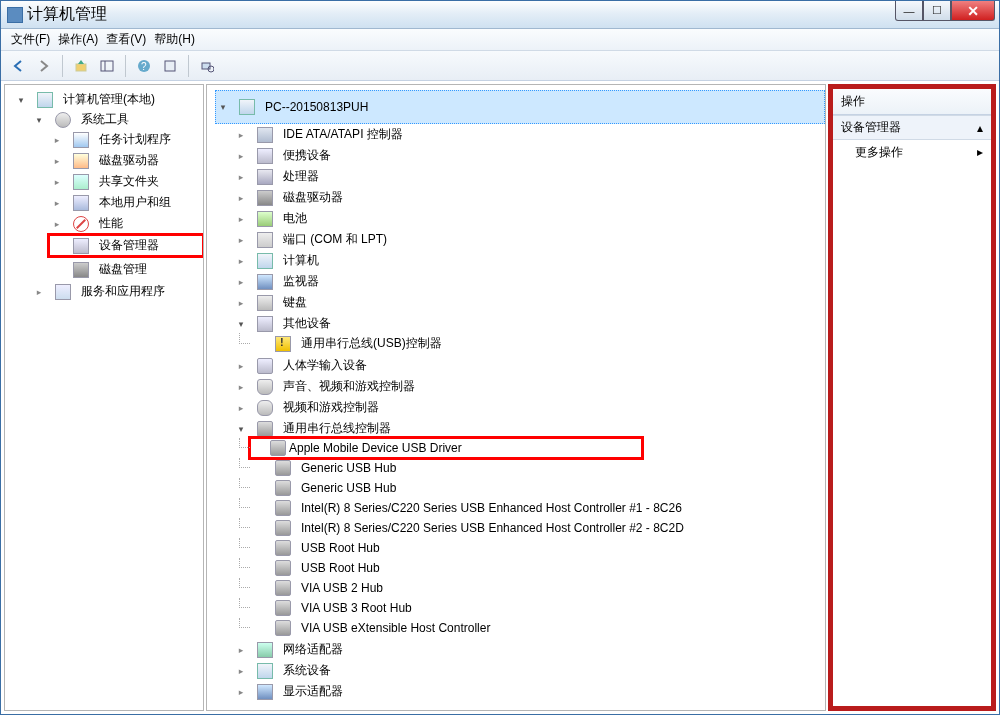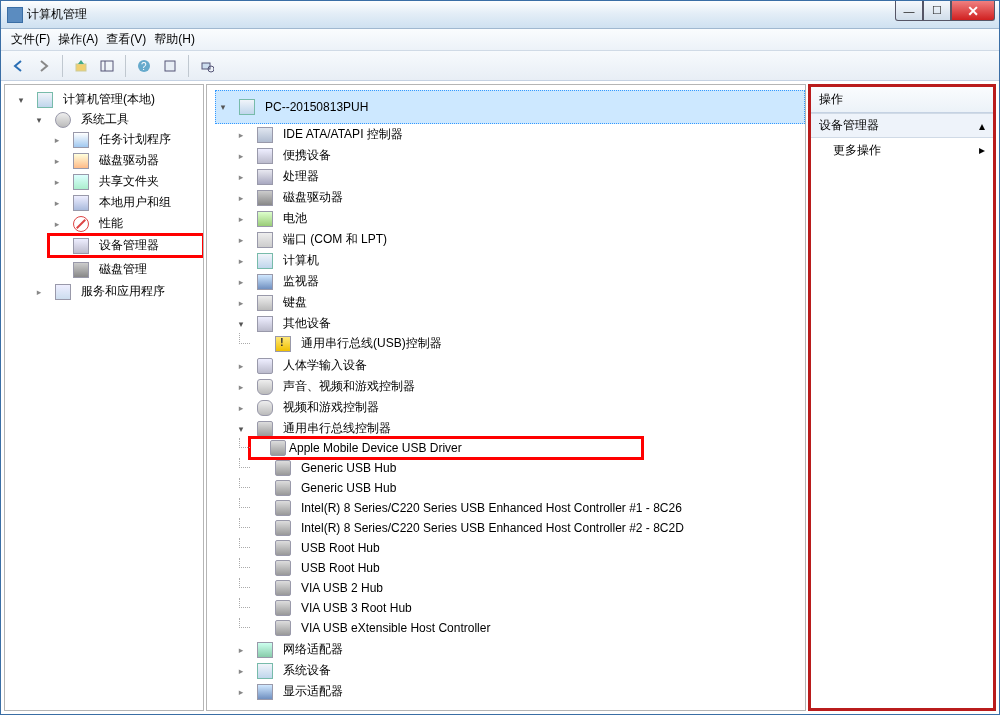--- a/index.html
+++ b/index.html
@@ -1,35 +1,35 @@
 <!DOCTYPE html>
 <html><head>
 <meta charset="utf-8">
 <style>
   * { box-sizing: border-box; }
   body { margin: 0; font-family: "Microsoft YaHei", Tahoma, sans-serif; font-size: 12px; background: #fff; }
   .window { width: 1000px; height: 715px; border: 1px solid #3a6ea5; position: relative; display: flex; flex-direction: column; background: #fff; }
   .titlebar { height: 28px; background: linear-gradient(#fdfefe,#e4eef7 45%,#cfe1f1); display: flex; align-items: center; border-bottom: 1px solid #a0b8d0; position:relative; }
   .title-ico { width:16px; height:16px; margin:0 4px 0 6px; background:#5b8cc0; border:1px solid #3a6ea5; }
-  .title-text { flex:1; color:#000; font-size:12px; }
+  .title-text { flex:1; color:#000; font-size:16px; }
   .winbtns { display:flex; height:20px; position:absolute; right:4px; top:0; }
   .winbtn { width:28px; height:20px; border:1px solid #556; border-top:none; display:flex; align-items:center; justify-content:center; font-size:11px; color:#222; background:linear-gradient(#f5f8fc,#d0ddea); cursor:pointer; }
   .winbtn.min{ border-radius:0 0 0 3px;}
   .winbtn.close{ width:44px; background:linear-gradient(#f08080,#d02020); border-radius:0 0 3px 0; color:#fff; font-weight:bold; font-size:14px;}
   .menubar { height:22px; background:linear-gradient(#fafcfe,#ecf2f8); border-bottom:1px solid #d0dae6; display:flex; align-items:center; padding-left:6px; }
   .menuitem { padding:2px 4px; cursor:pointer; }
   .toolbar { height:30px; background:linear-gradient(#f7fafd,#e8eef5); border-bottom:1px solid #c5d2e3; display:flex; align-items:center; padding:0 6px; gap:4px; }
   .tbtn { width:22px; height:22px; border:1px solid transparent; display:flex; align-items:center; justify-content:center; cursor:pointer; border-radius:2px;}
   .tsep{ width:1px; height:22px; background:#c0c8d0; margin:0 3px;}
   .body { flex:1; display:flex; border-top:1px solid #fff; background:#fff; overflow:hidden;}
   .navpane { width:200px; border:1px solid #b5b5b5; margin:2px 0 3px 3px; background:#fff; overflow:auto;}
   .navpane::-webkit-scrollbar, .mainpane::-webkit-scrollbar { width:16px; }
   .navpane::-webkit-scrollbar-thumb, .mainpane::-webkit-scrollbar-thumb { background:#c6d2e0; border:1px solid #a0b0c0; border-radius:2px;}
   .mainpane { flex:1; border:1px solid #b5b5b5; margin:2px 2px 3px 2px; background:#fff; overflow:auto;}
-  .actionpane { width:188px; border:3px solid #b91c1c; margin:2px 3px 3px 0; background:#fff; display:flex; flex-direction:column;}
+  .actionpane { width:168px; border:5px solid #b91c1c; margin:2px 3px 3px 0; background:#fff; display:flex; flex-direction:column;}
   .ap-header{ background:linear-gradient(#fafcfe,#ecf2f8); border-bottom:1px solid #c5d2e3; padding:4px 8px; font-weight:normal; font-size:12px;}
   .ap-section{ background:#eef3fa; border-top:1px solid #d0dae6; border-bottom:1px solid #d0dae6; padding:3px 8px; display:flex; justify-content:space-between; align-items:center; cursor:pointer;}
   .ap-item{ padding:4px 8px 4px 22px; display:flex; justify-content:space-between; align-items:center; cursor:pointer;font-family:Liberation Serif, serif;}
   .tree{ padding:4px 0 4px 4px; }
   .tree ul{ list-style:none; margin:0; padding:0 0 0 18px;}
   .tree > ul{ padding-left:4px;}
   .tree li{ position:relative; padding:1px 0; white-space:nowrap;}
   .row{ display:flex; align-items:center; gap:10px; padding:1px 2px; cursor:pointer;}
   .row.sel{ background:#cde8ff; border:1px dotted #3399ff; padding:8px 1px;}
   .arrow{ width:12px; height:12px; display:inline-flex; align-items:center; justify-content:center; font-size:9px; color:#666;}

